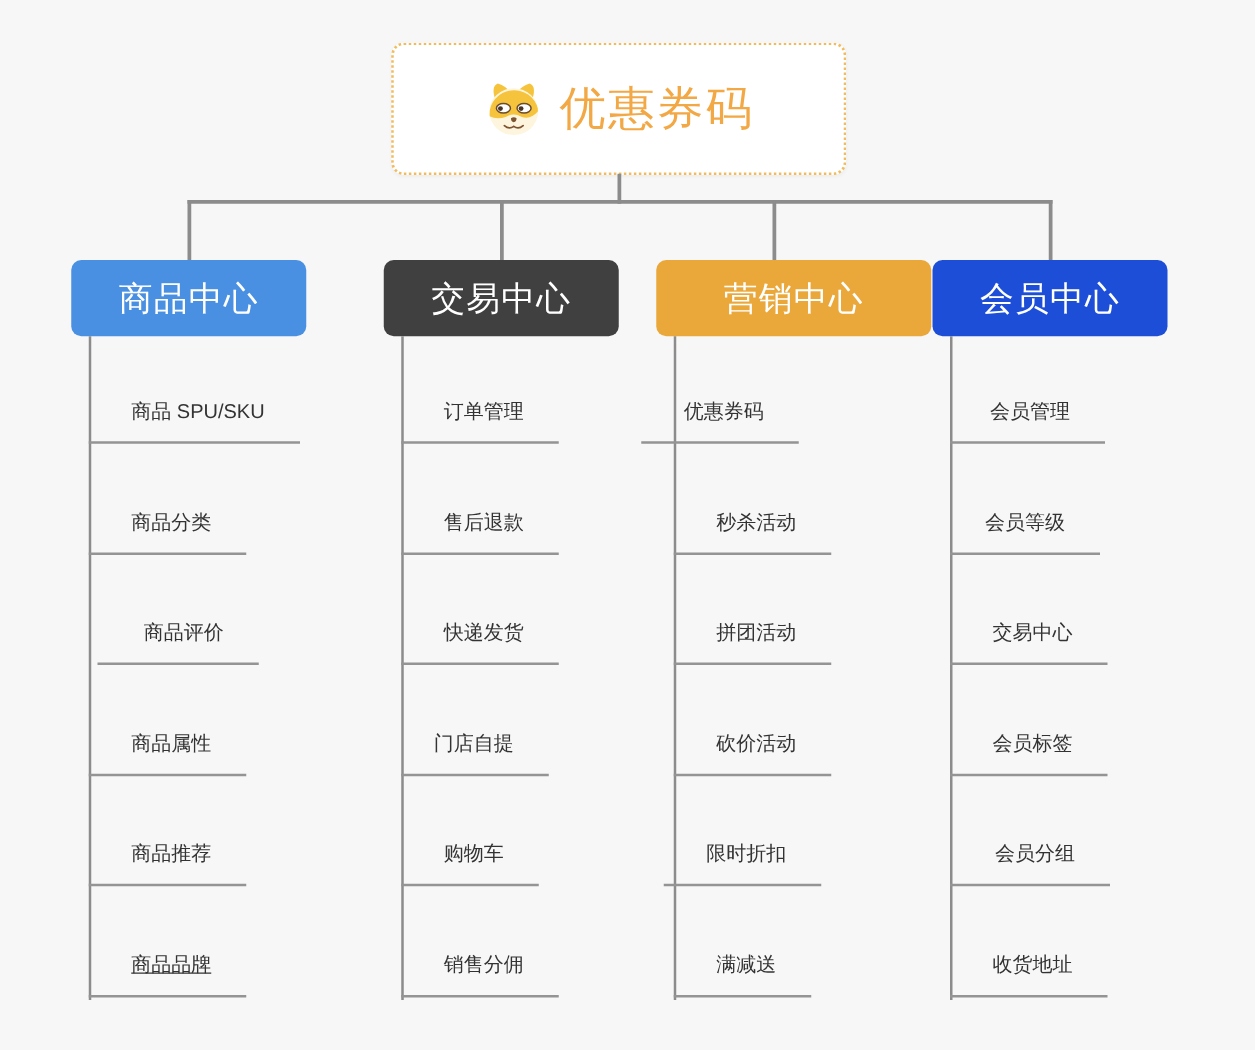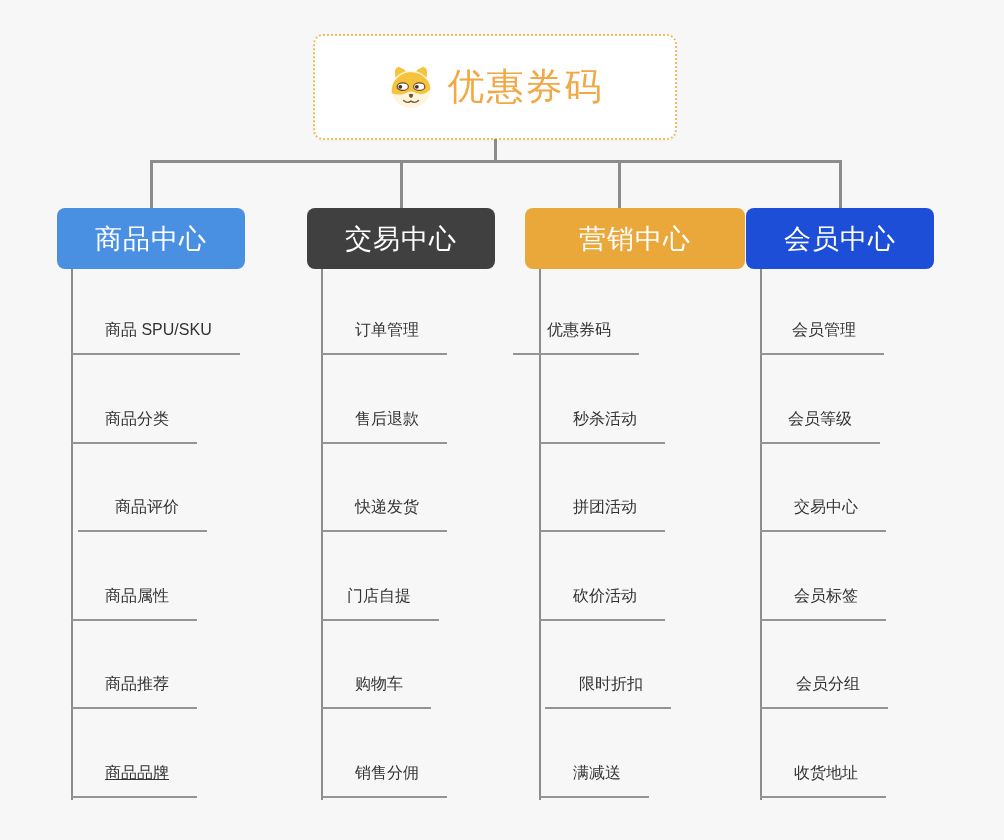--- a/index.html
+++ b/index.html
@@ -102,21 +102,21 @@
       <div class="item" style="left: 321px; top: 582px; padding-left: 26px;">门店自提</div>
       <div class="item" style="left: 321px; top: 670px;">购物车</div>
       <div class="item" style="left: 321px; top: 759px;">销售分佣</div>
       <div class="connector" style="left: 617.5px; top: 160px; width: 3px; height: 48px;"></div>
       <div class="branch-header" style="left: 525px; width: 220px; background: rgb(234, 167, 58);">营销中心</div>
       <div class="vline" style="left: 539px; top: 269px; height: 531px;"></div>
       <div class="item" style="left: 513px; top: 316px;">优惠券码</div>
       <div class="item" style="left: 539px; top: 405px;">秒杀活动</div>
       <div class="item" style="left: 539px; top: 493px;">拼团活动</div>
       <div class="item" style="left: 539px; top: 582px;">砍价活动</div>
-      <div class="item" style="left: 545px; top: 670px; text-align: right;">限时折扣</div>
+      <div class="item" style="left: 531px; top: 670px; text-align: right;">限时折扣</div>
       <div class="item" style="left: 539px; top: 759px;">满减送</div>
       <div class="connector" style="left: 838.5px; top: 160px; width: 3px; height: 48px;"></div>
       <div class="branch-header" style="left: 746px; width: 188px; background: #1d4ed8;">会员中心</div>
       <div class="vline" style="left: 760px; top: 269px; height: 531px;"></div>
       <div class="item" style="left: 760px; top: 316px; padding-left: 32px;">会员管理</div>
       <div class="item" style="left: 760px; top: 405px; padding-left: 28px;">会员等级</div>
       <div class="item" style="left: 760px; top: 493px;">交易中心</div>
       <div class="item" style="left: 760px; top: 582px;">会员标签</div>
       <div class="item" style="left: 760px; top: 670px; padding-left: 36px;">会员分组</div>
       <div class="item" style="left: 760px; top: 759px;">收货地址</div>

